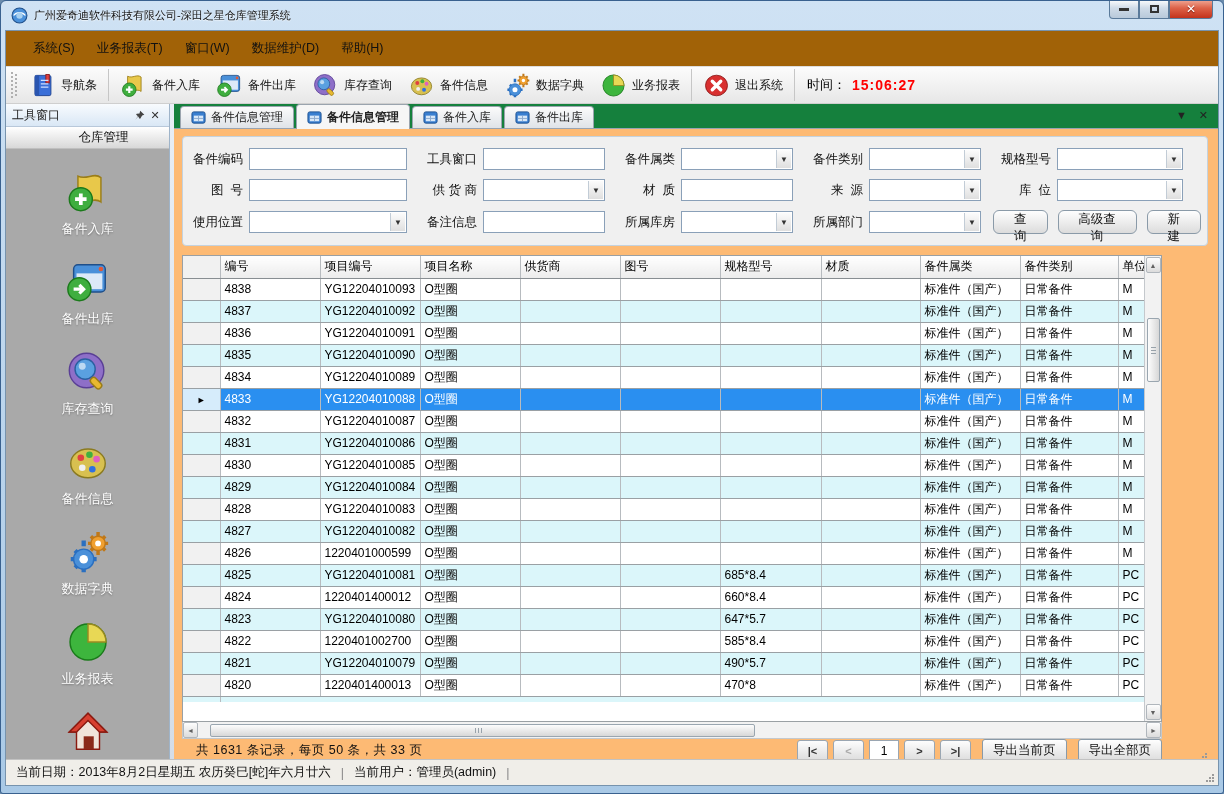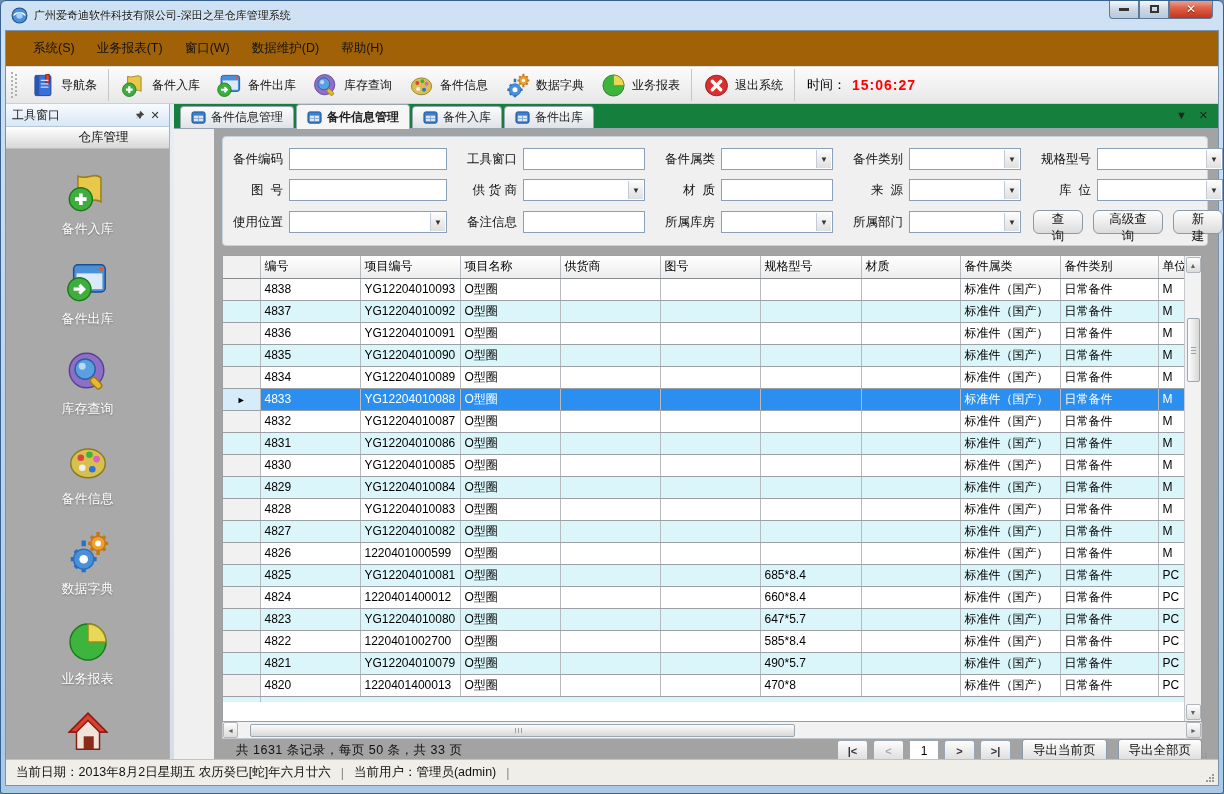--- a/index.html
+++ b/index.html
@@ -51,21 +51,21 @@
   .splitter{width:4px; background:linear-gradient(#e8eef5,#d4dde8);}
   
   .main{flex:1; display:flex; flex-direction:column; min-width:0;}
   .tabstrip{height:25px; background:#15803d; border-bottom:1px solid #98a4b2; display:flex; align-items:flex-end; padding-left:6px; position:relative;}
   .tab{display:flex; align-items:center; gap:5px; height:22px; padding:0 10px; border:1px solid #9aa4ae; border-bottom:none; border-radius:4px 4px 0 0;
     background:linear-gradient(#fbfbfb,#dfe3e8); margin-right:2px; font-size:12px; color:#222; cursor:default;}
   .tab .icon{width:15px; height:15px;}
   .tab.active{background:#f6f6f6; font-weight:bold; height:25px; margin-bottom:-1px; z-index:2;}
   .tabtools{position:absolute; right:10px; top:4px; display:flex; gap:12px; align-items:center; color:#222;}
   .tabtool{font-size:11px; line-height:14px;}
-  .tab-page{flex:1; background:#a3a3a3; padding:5px 8px 0 8px; display:flex; flex-direction:column; min-height:0;margin-left:40px;}
+  .tab-page{flex:1; background:#fdba74; padding:5px 8px 0 8px; display:flex; flex-direction:column; min-height:0;}
   
   .form-box{border:1px solid #c4d2de; border-radius:4px; background:#f0f0f0; padding:11px 6px 11px 2px; margin:2px 2px 9px 0;}
   .fgrid{display:grid; grid-template-columns:repeat(5,auto); justify-content:start; column-gap:12px; row-gap:9px;}
   .fcell{display:flex; align-items:center; gap:6px;}
   .flabel{width:58px; text-align:right; font-size:12.5px; color:#111; white-space:pre;}
   .ctrl{position:relative; height:22px; background:#fff; border:1px solid #8aa0b8; display:inline-block;}
   .fcell:nth-child(5n+1) .ctrl{width:158px;}
   .fcell:nth-child(5n+2) .ctrl{width:122px;}
   .fcell:nth-child(5n+3) .ctrl{width:112px;}
   .fcell:nth-child(5n+4) .ctrl{width:112px;}

